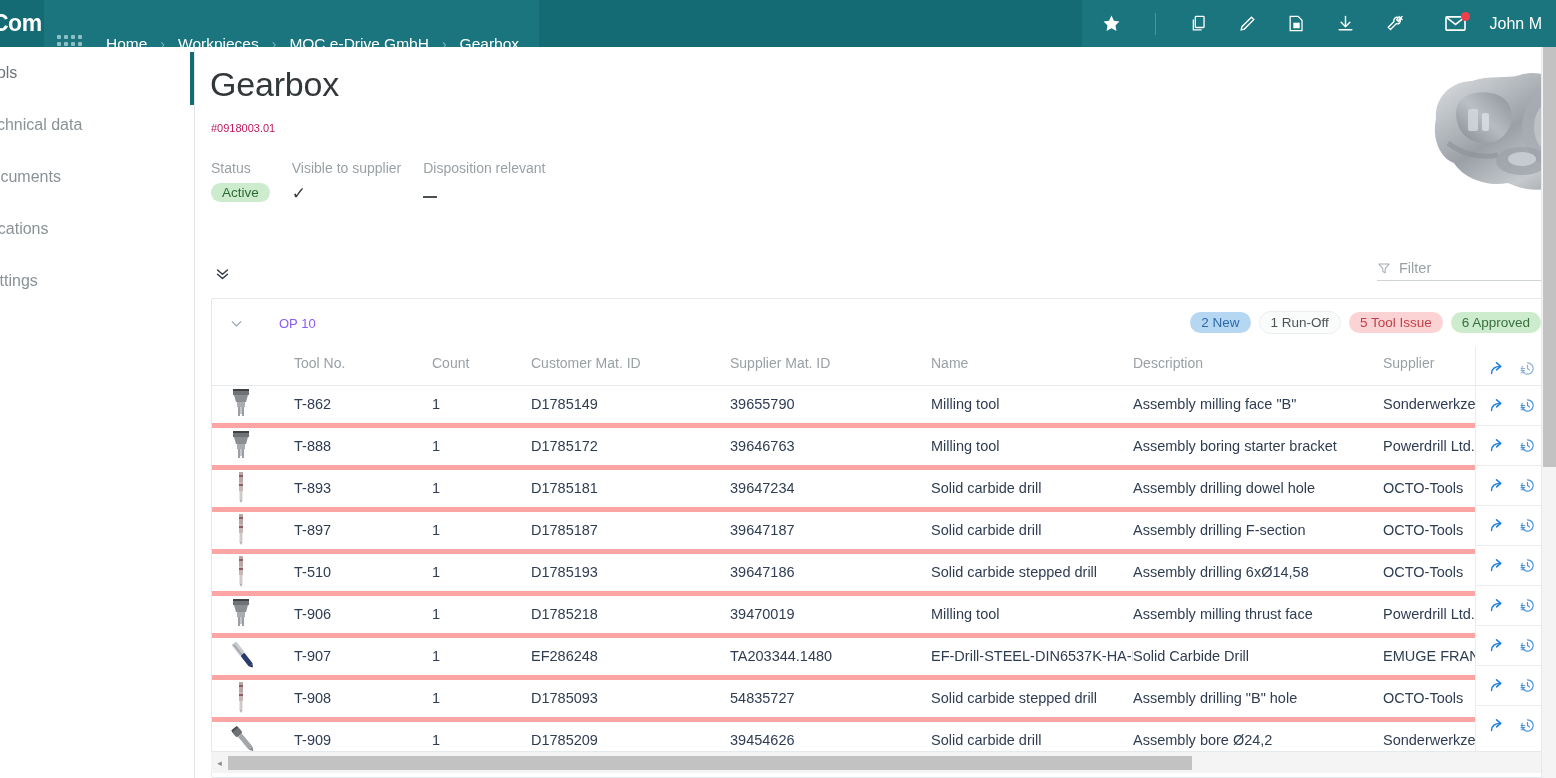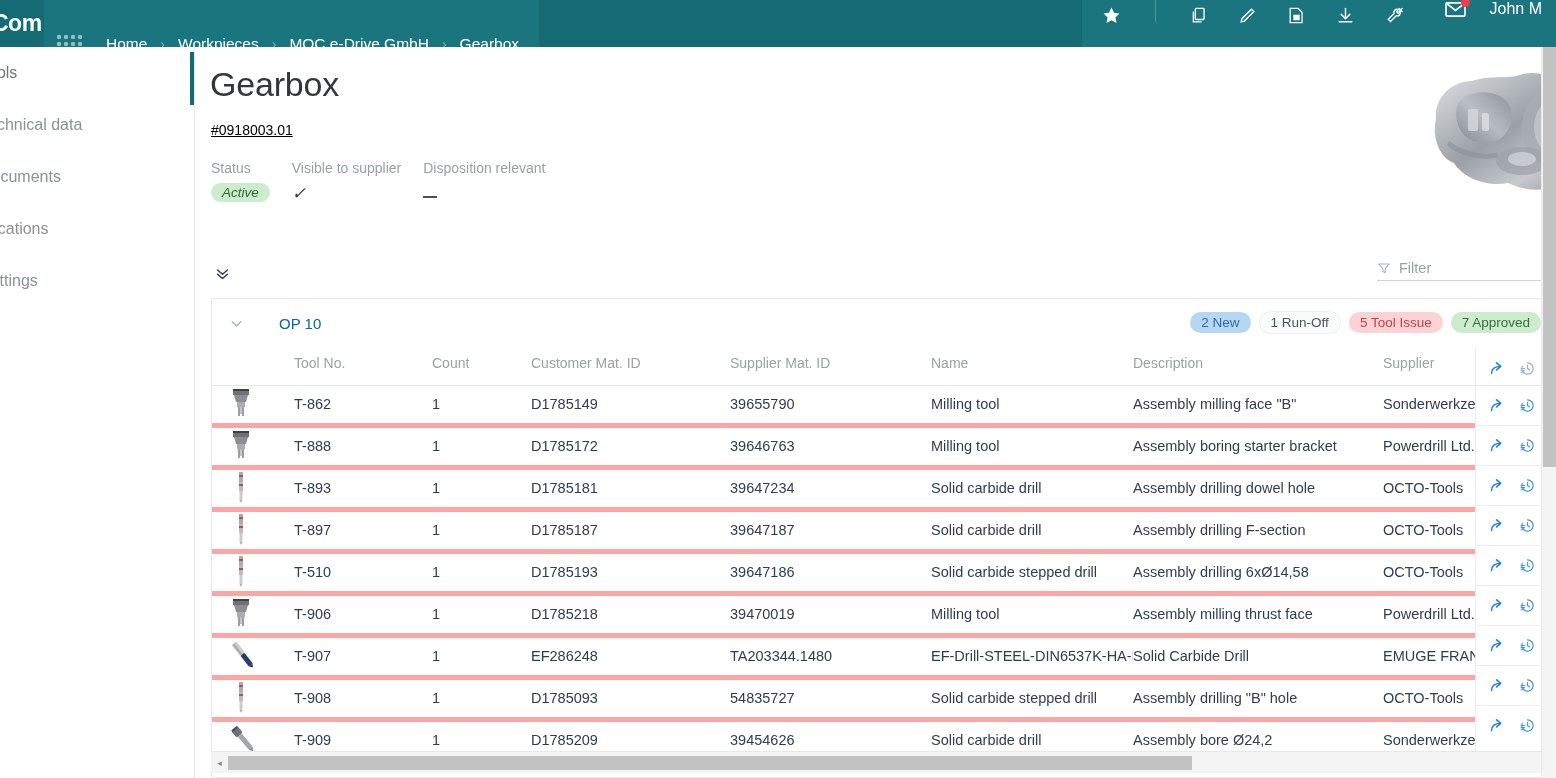--- a/index.html
+++ b/index.html
@@ -43,21 +43,21 @@
   .crumb {
     font-size: 15.5px; color: #ffffff; white-space: nowrap;
     padding: 2px 2px; cursor: pointer; text-decoration: none;
   }
   .crumb-sep {
     color: #7db4ba; font-size: 14px; margin: 0 11px; user-select: none;
   }
   .topbar-spacer { flex: 1 1 auto; }
   .topbar-icons {
     background: #1a757e; height: 47px;
-    display: flex; align-items: flex-start; gap: 17px; padding: 0 10px 0 14px;
+    display: flex; align-items: center; gap: 17px; padding: 0 10px 0 14px;
   }
   .tbicon {
     width: 32px; height: 30px; display: flex; align-items: center; justify-content: center;
     cursor: pointer; color: #ffffff;
   }
   .tbicon svg { display: block; }
   .vdiv { width: 1px; height: 22px; background: #4f959b; margin: 0 10px; }
   .mail-wrap { position: relative; display: flex; align-items: center; margin-left: 16px; margin-right: 6px; }
   .mail-badge {
     position: absolute; top: -2px; right: -3px;
@@ -85,26 +85,26 @@
   .main {
     position: absolute; top: 47px; left: 195px; width: 1361px; height: 731px;
     background: #ffffff; overflow: hidden;
   }
   .page-title {
     position: absolute; left: 15px; top: 18px;
     font-size: 34px; font-weight: normal; color: #32373a; letter-spacing: -0.2px;
   }
   .page-id {
     position: absolute; left: 16px; top: 75px;
-    font-size: 14px; color: #000000; text-decoration: underline;
+    font-size: 11px; color: #be185d;
   }
   .meta-row { position: absolute; left: 16px; top: 100px; display: flex; gap: 0px; margin-top: 13px; }
   .meta-col { margin-right: 22px; }
   .meta-label { font-size: 14px; color: #9aa1a5; margin-bottom: 7px; white-space: nowrap; }
-  .meta-value { font-size: 15px; color: #3e4548; font-style: italic; }
+  .meta-value { font-size: 15px; color: #3e4548; }
   .badge-active {
     display: inline-block; background: #cdeccd; color: #2e6b34;
     border-radius: 11px; padding: 2px 11px; font-size: 13.5px;
   }
   .check { font-size: 17px; color: #34393c; }
   .dash { display: inline-block; width: 14px; height: 2px; background: #4a5154; vertical-align: middle; margin-top: 8px; }
 
   .hero-img {
     position: absolute; right: -78px; top: 10px;
     width: 230px; height: 150px;
@@ -140,21 +140,21 @@
     overflow: hidden;
   }
   .group-header {
     height: 48px; display: flex; align-items: center; position: relative;
   }
   .group-chevron {
     width: 24px; height: 24px; margin-left: 12px; display: flex; align-items: center; justify-content: center;
     cursor: pointer; color: #9aa3ad;
   }
   .group-title {
-    margin-left: 31px; font-size: 15px; color: #0369a1;
+    margin-left: 31px; font-size: 13px; color: #8b5cf6;
   }
   .group-badges {
     position: absolute; right: 14px; top: 12px; display: flex; align-items: center; gap: 8px;
   }
   .chip { border-radius: 12px; padding: 3px 11px; font-size: 13.5px; white-space: nowrap; cursor: pointer; }
   .chip-new { background: #b6d7f2; color: #2e6ba8; }
   .chip-runoff { background: #fafbfb; color: #4d5458; border: 1px solid #eceef0; }
   .chip-issue { background: #fbd3d5; color: #c24049; }
   .chip-approved { background: #cdeccd; color: #38703d; }
 
@@ -394,21 +394,21 @@
         <div class="group-chevron">
           <svg width="15" height="15" viewBox="0 0 24 24" fill="none" stroke="#9aa3ad" stroke-width="1.8" stroke-linecap="round" stroke-linejoin="round">
             <polyline points="5,9 12,16 19,9"></polyline>
           </svg>
         </div>
         <div class="group-title">OP 10</div>
         <div class="group-badges">
           <span class="chip chip-new">2 New</span>
           <span class="chip chip-runoff">1 Run-Off</span>
           <span class="chip chip-issue">5 Tool Issue</span>
-          <span class="chip chip-approved">7 Approved</span>
+          <span class="chip chip-approved">6 Approved</span>
         </div>
       </div>
 
       <div class="table-wrap">
         <table class="tools">
           <thead>
             <tr>
               <th class="c-thumb"></th>
               <th class="c-tool">Tool No.</th>
               <th class="c-count">Count</th>

